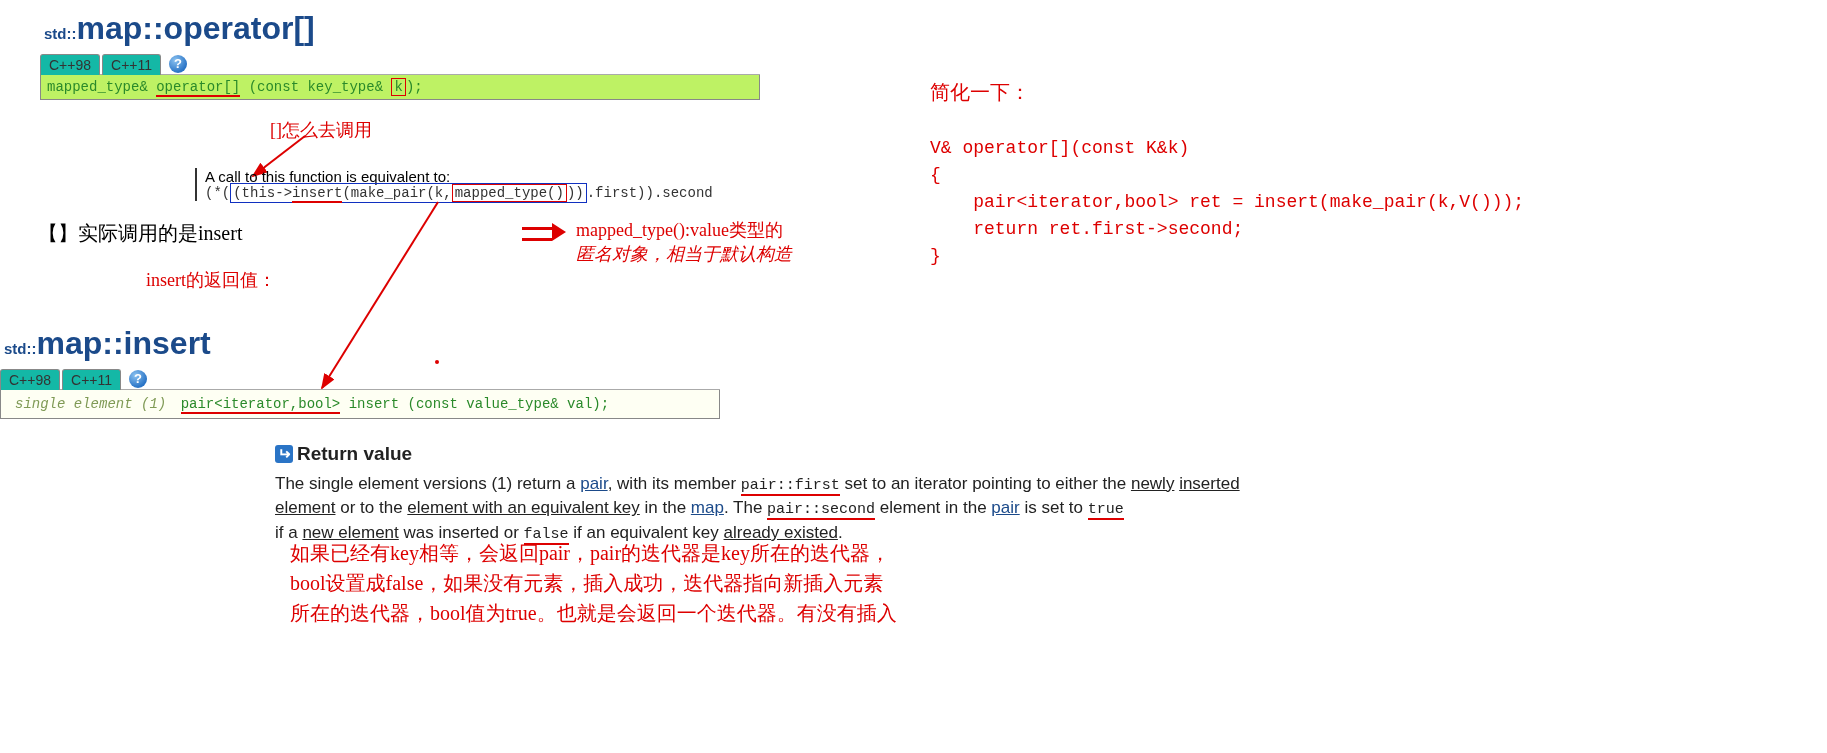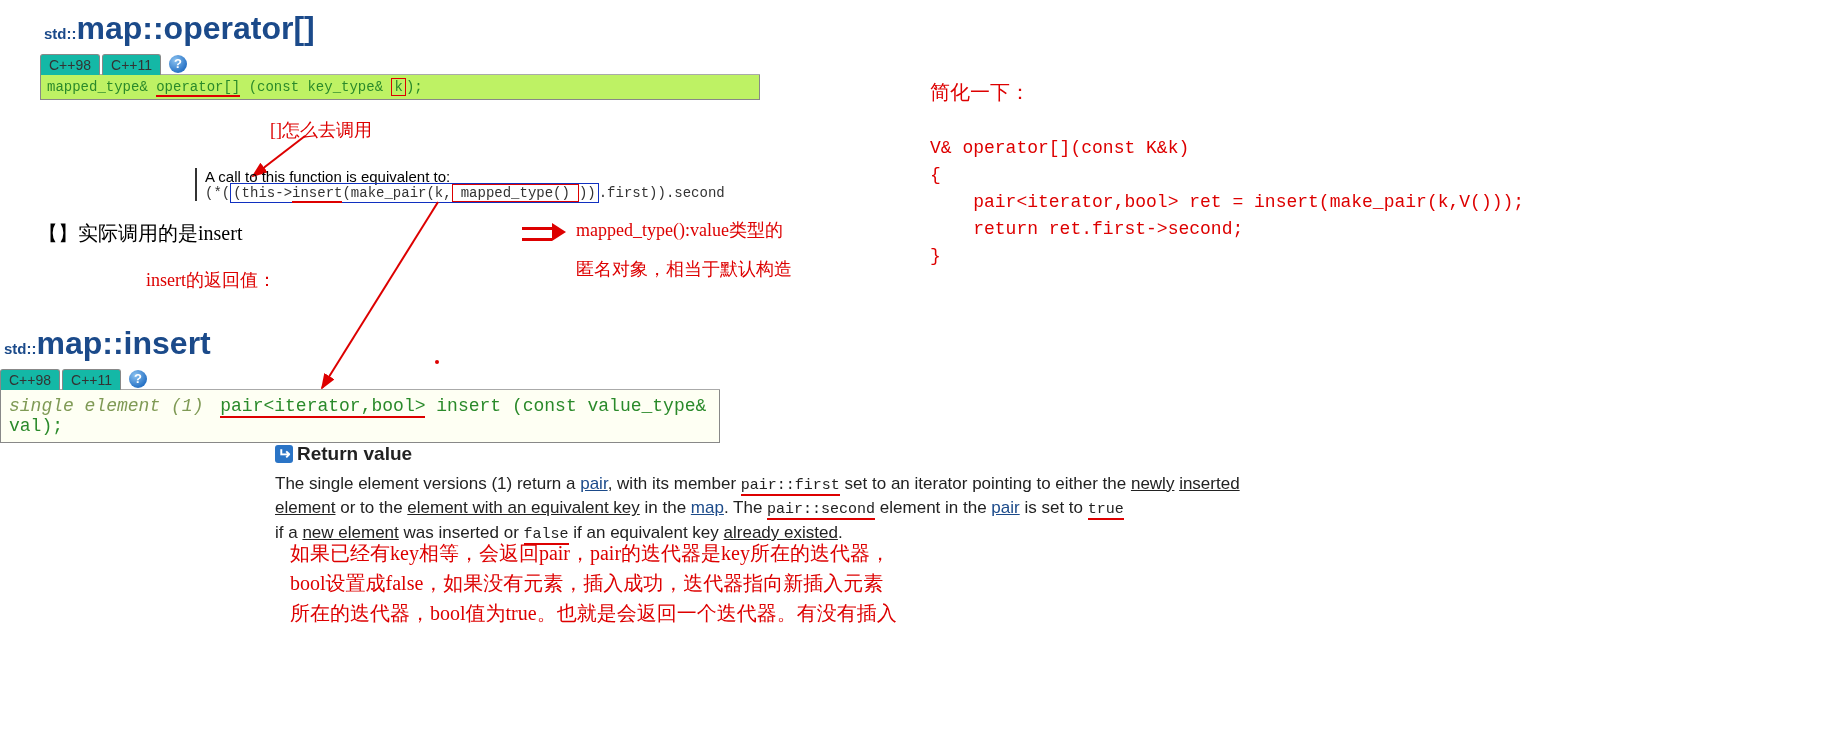--- a/index.html
+++ b/index.html
@@ -83,21 +83,21 @@
     font-size: 14px;
     white-space: nowrap;
     color: #333;
   }
   .eq-box {
     border: 1px solid #1030c0;
     padding: 1px 2px;
   }
   .eq-box2 {
     border: 1px solid #d00;
-    padding: 0 8px;
+    padding: 0 2px;
     margin-top: 20px;
   }
   .u-red { border-bottom: 2px solid #d00; }
   .arrow-right {
     position: absolute;
     width: 44px; height: 18px;
   }
   .arrow-right::before {
     content: "";
     position: absolute; left: 0; top: 4px;
@@ -115,23 +115,23 @@
   }
   .insert-sec {
     position: absolute;
     left: 0; top: 315px;
     width: 720px;
   }
   .sig2-box {
     border: 1px solid #888;
     border-top: none;
     background: #fefff3;
-    padding: 6px 8px;
-    font-family: "Courier New", monospace;
-    font-size: 18px;
+    padding: 6px 14px;
+    font-family: "Courier New", monospace;
+    font-size: 14px;
   }
   .sig2-left { color: #7f9a55; font-style: italic; margin-right: 6px; }
   .sig2-ret { color: #2a8a2a; }
   .sig2-rest { color: #2a8a2a; }
   .return-sec {
     position: absolute;
     left: 275px; top: 440px;
     width: 1010px;
     font-size: 17px;
     line-height: 1.45;
@@ -222,21 +222,21 @@
   <div>A call to this function is equivalent to:</div>
   <div class="eq-code">
     <span>(*(</span><span class="eq-box"><span>(this-&gt;</span><span class="u-red">insert</span><span>(make_pair(k,</span><span class="eq-box2">mapped_type()</span><span>))</span></span><span>.first)).second</span>
   </div>
 </div>
 
 <div class="annot" style="left:38px; top:220px; color:#000; font-size:20px;">【】实际调用的是insert</div>
 
 <div class="arrow-right" style="left:522px; top:223px;"></div>
 <div class="annot" style="left:576px; top:218px;">mapped_type():value类型的</div>
-<div class="annot" style="left:576px; top:257px;">匿名对象，相当于默认构造</div>
+<div class="annot" style="left:576px; top:242px;font-style:italic;">匿名对象，相当于默认构造</div>
 
 <div class="annot" style="left:146px; top:268px;">insert的返回值：</div>
 
 <svg class="anno-arrow" style="left:310px; top:198px;" width="140" height="200">
   <defs>
       <marker id="ah2" markerWidth="10" markerHeight="10" refX="7" refY="3" orient="auto">
         <path d="M0,0 L8,3 L0,6 Z" fill="#d00"></path>
       </marker>
     </defs>
   <line x1="128" y1="4" x2="12" y2="190" stroke="#d00" stroke-width="2" marker-end="url(#ah2)"></line>

